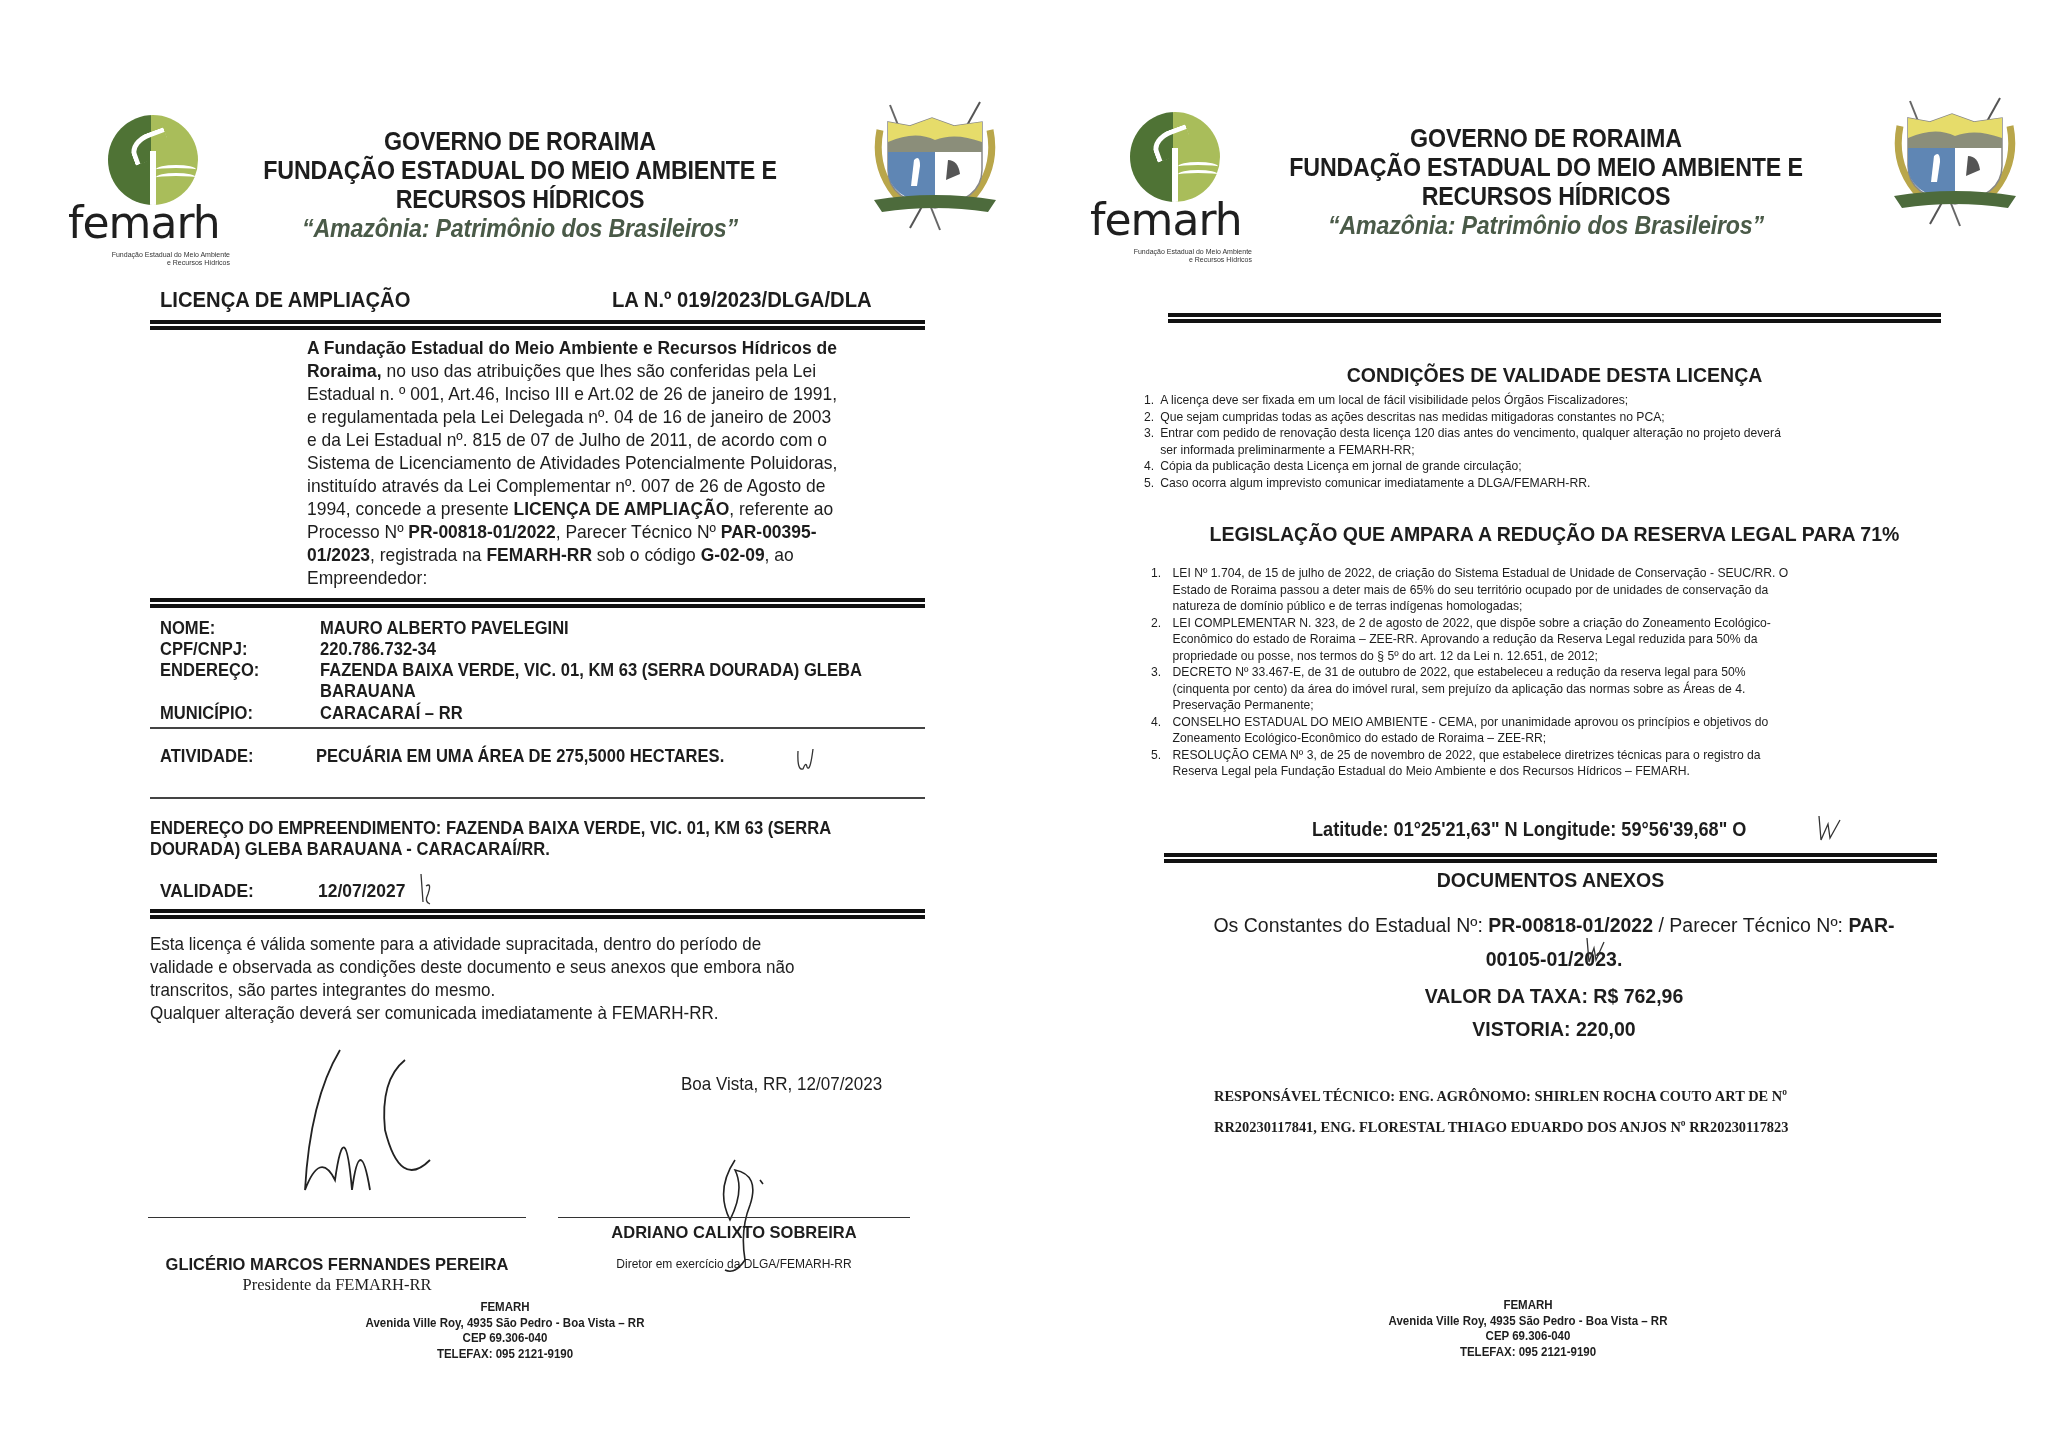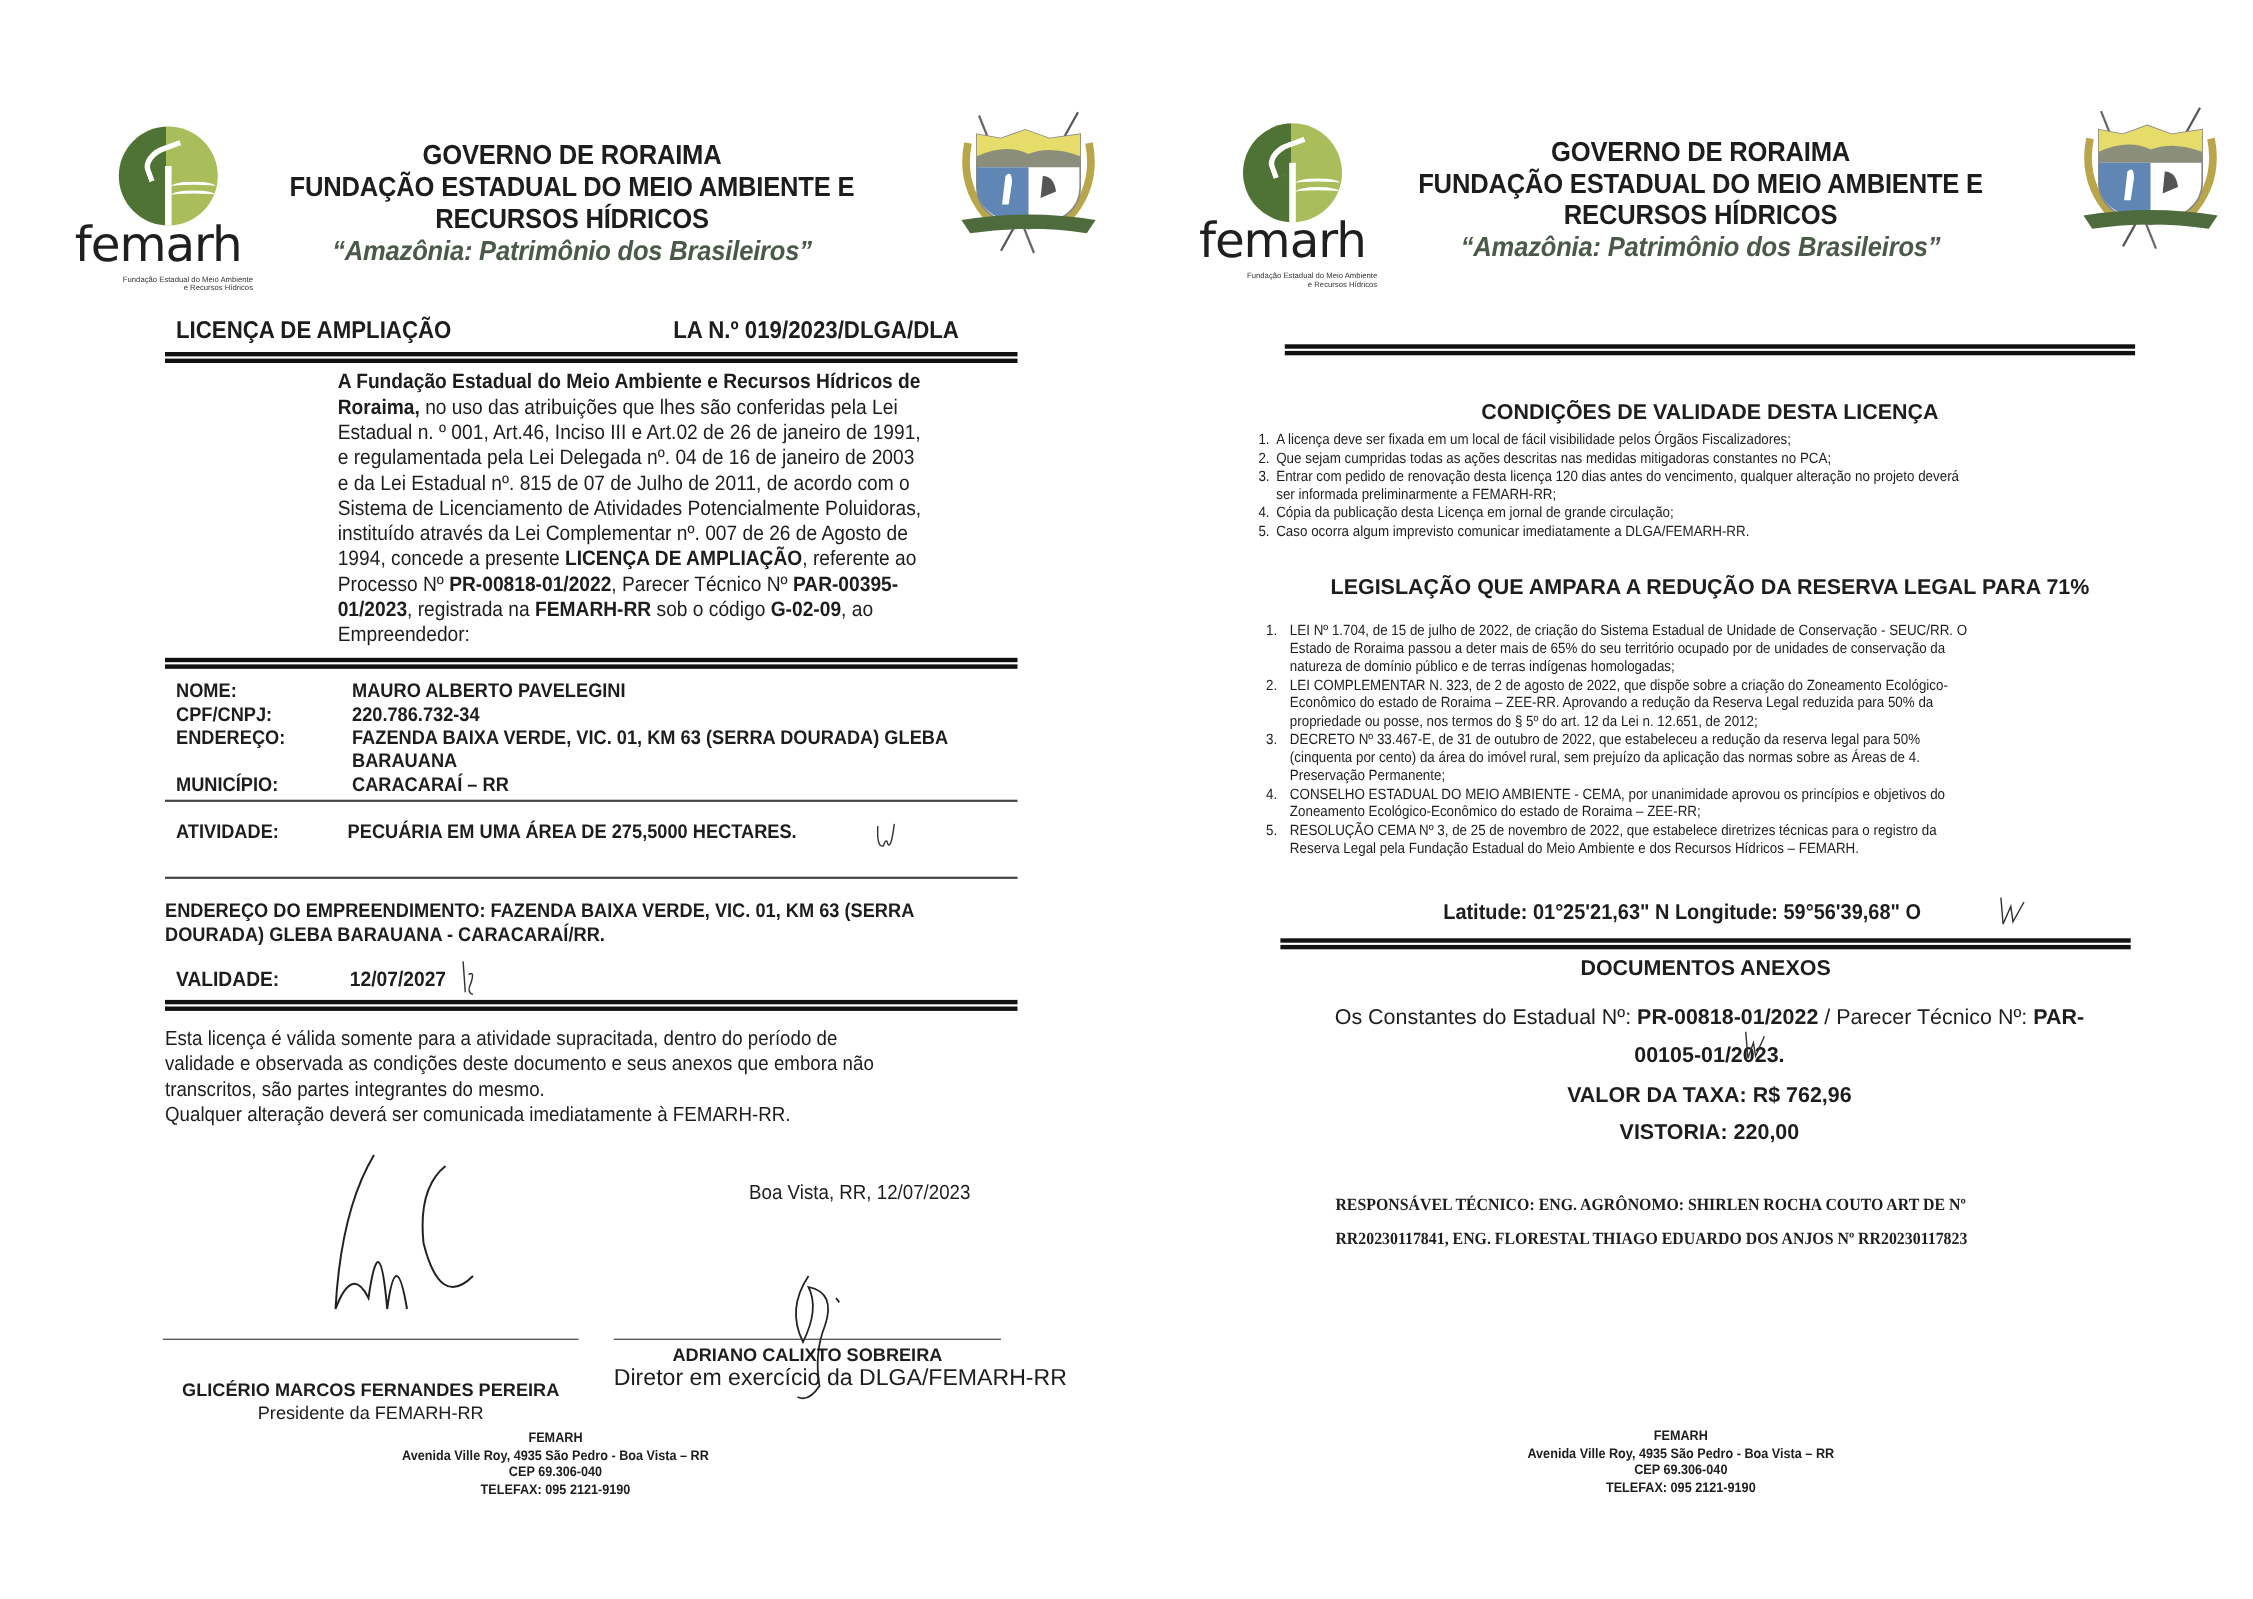--- a/index.html
+++ b/index.html
@@ -140,25 +140,25 @@
   </svg>
   <svg class="scribble" style="left:705px; top:1150px;" width="80" height="130" viewBox="0 0 80 130">
     <path d="M30 10 Q10 40 25 70 Q40 40 30 20 Q55 25 45 55 Q35 80 40 110 Q30 125 20 120 M55 30 L58 34" stroke="#222" stroke-width="1.6" fill="none"></path>
   </svg>
 
   <div class="sig-line" style="left:148px; top:1217px; width:378px;"></div>
   <div class="sig-line" style="left:558px; top:1217px; width:352px;"></div>
 
   <div class="abs" style="left:148px; top:1254px; width:378px; text-align:center;">
     <div class="lbl" style="transform:none; font-size:16.5px;">GLICÉRIO MARCOS FERNANDES PEREIRA</div>
-    <div class="t" style="transform:none; font-size:16.5px; line-height:20px;">Presidente da FEMARH-RR</div>
+    <div class="t" style="transform:none; font-size:16.5px; line-height:20px;font-family:Liberation Serif, serif;">Presidente da FEMARH-RR</div>
   </div>
   <div class="abs" style="left:558px; top:1222px; width:352px; text-align:center;">
     <div class="lbl" style="transform:none; font-size:16.5px;">ADRIANO CALIXTO SOBREIRA</div>
-    <div class="t" style="transform:none; font-size:21px; line-height:20px;">Diretor  em exercício da DLGA/FEMARH-RR</div>
+    <div class="t" style="transform:none; font-size:12px; line-height:20px;margin-top:11px;">Diretor  em exercício da DLGA/FEMARH-RR</div>
   </div>
 
   <div class="abs footer" style="left:305px; top:1300px; width:400px;">
     <div>FEMARH</div>
     <div>Avenida Ville Roy, 4935 São Pedro - Boa Vista – RR</div>
     <div>CEP 69.306-040</div>
     <div>TELEFAX: 095 2121-9190</div>
   </div>
 </div>
 

